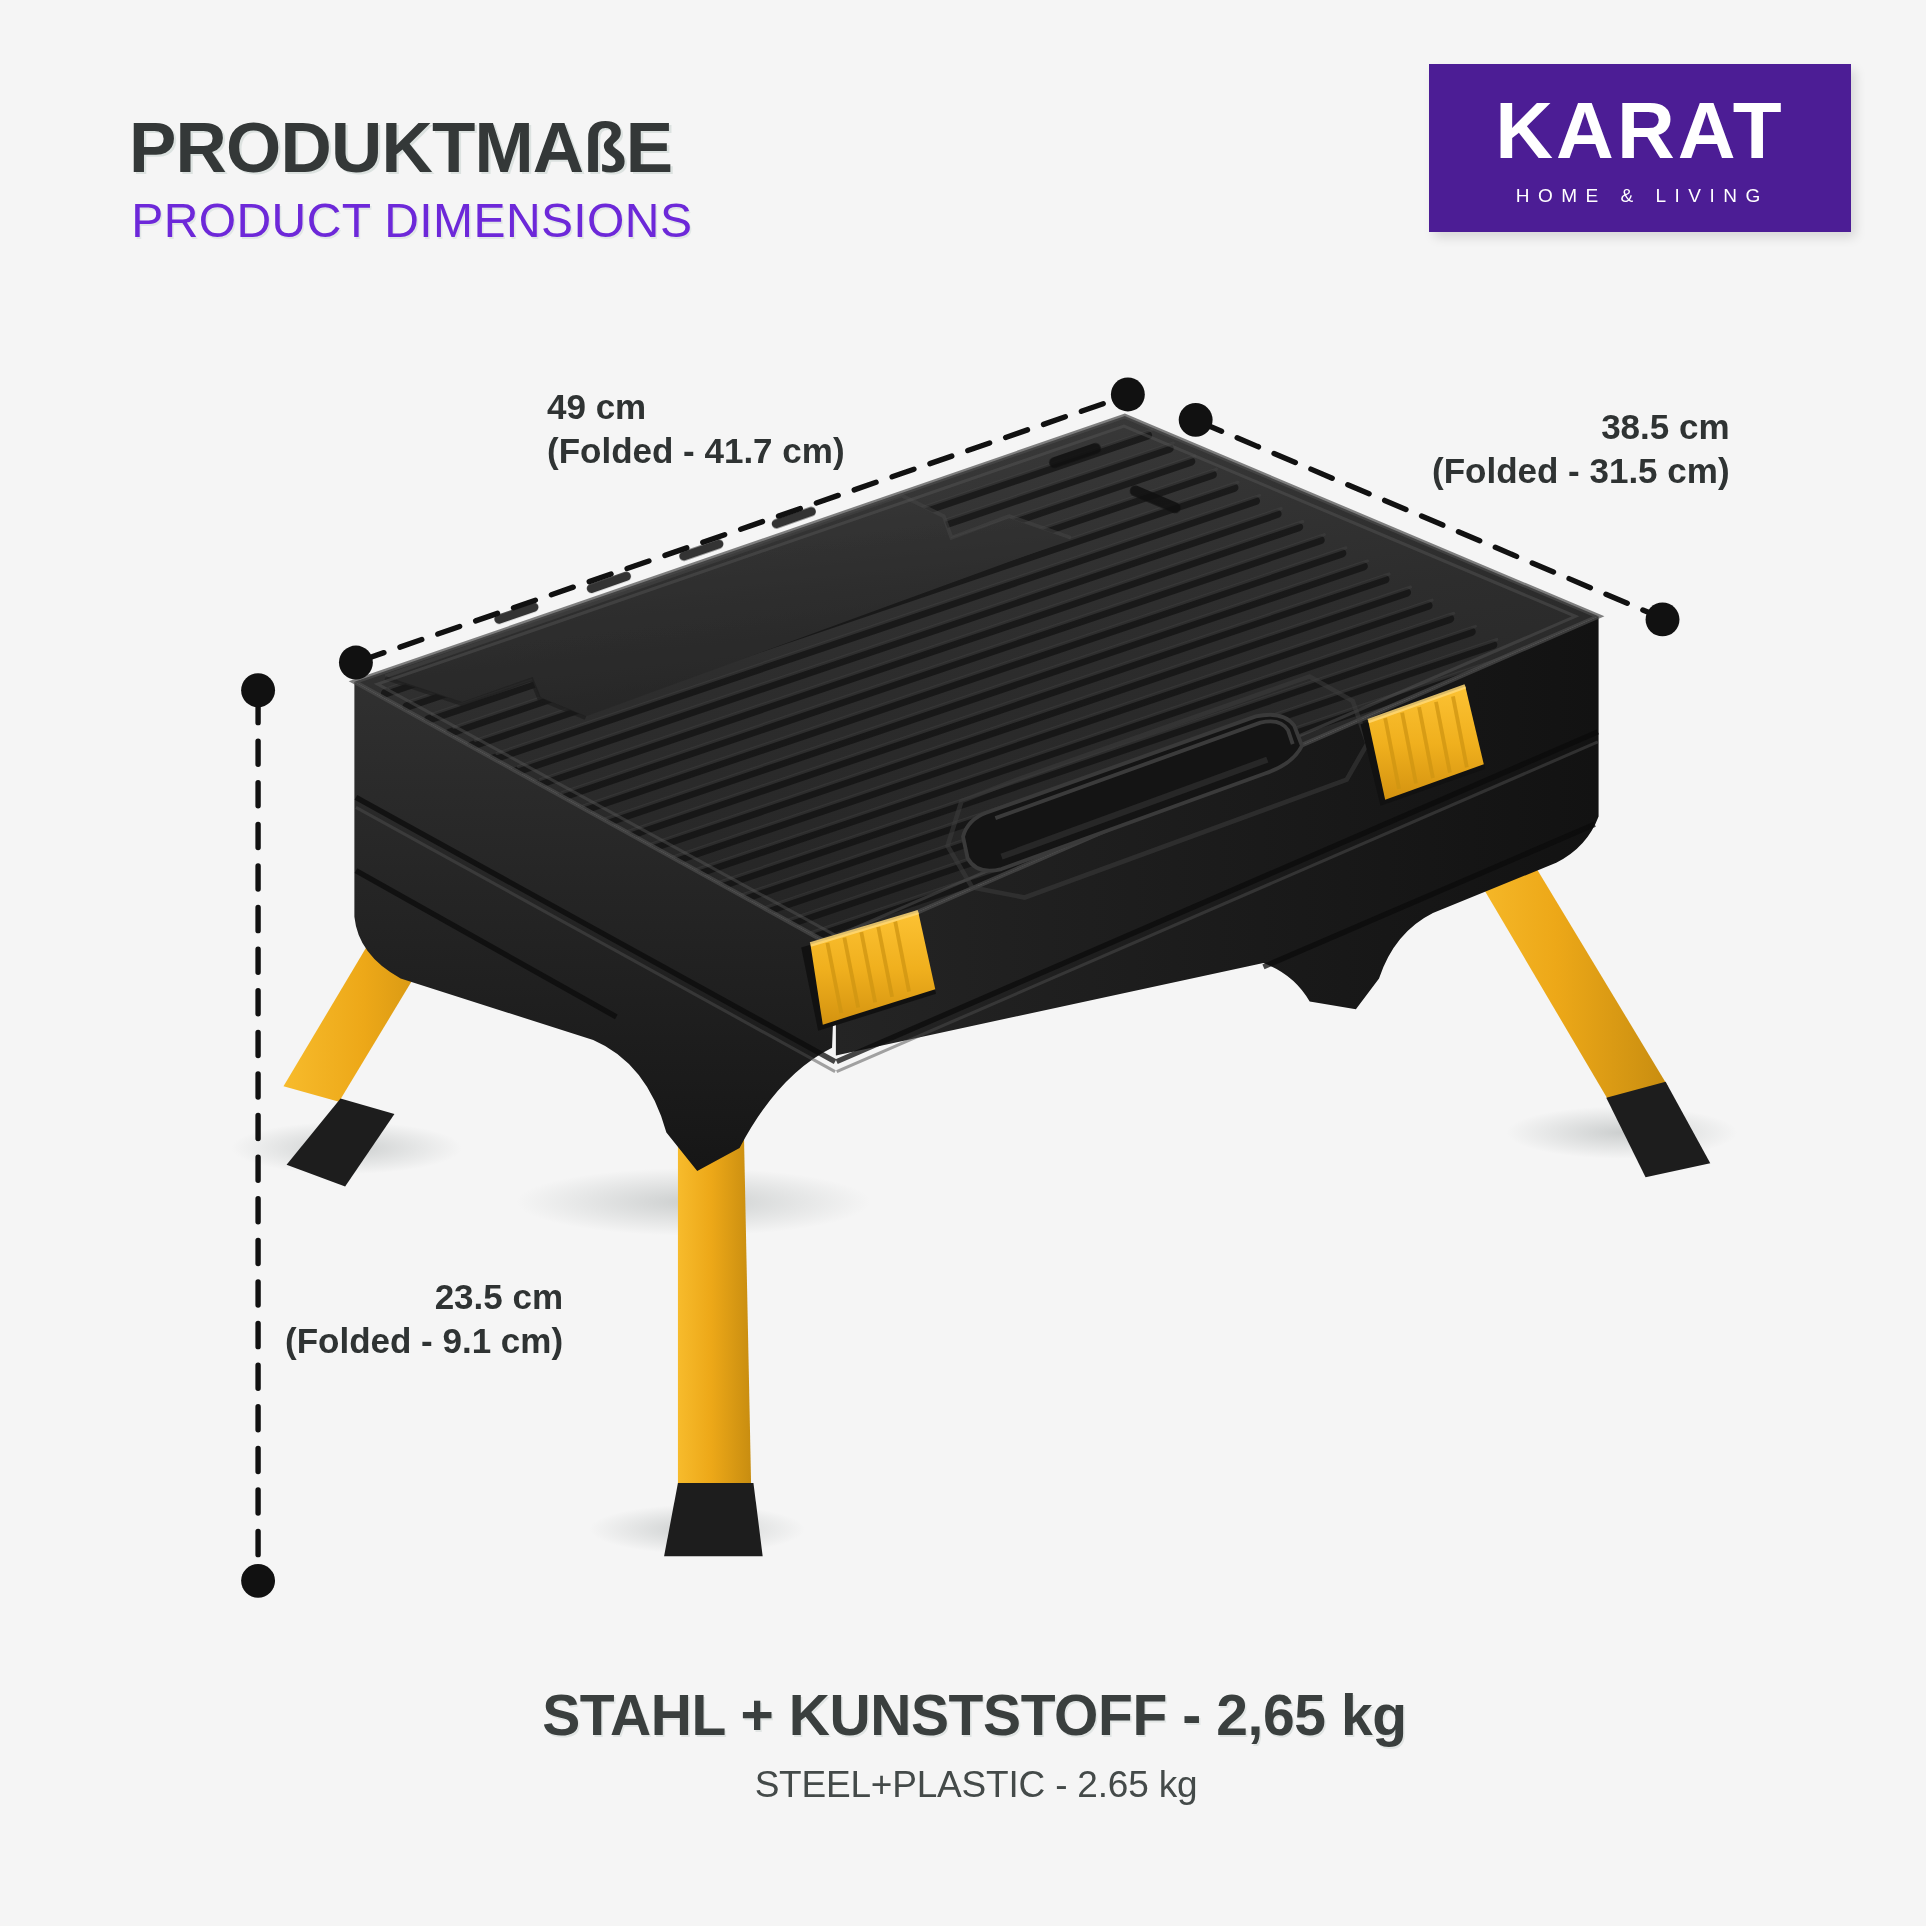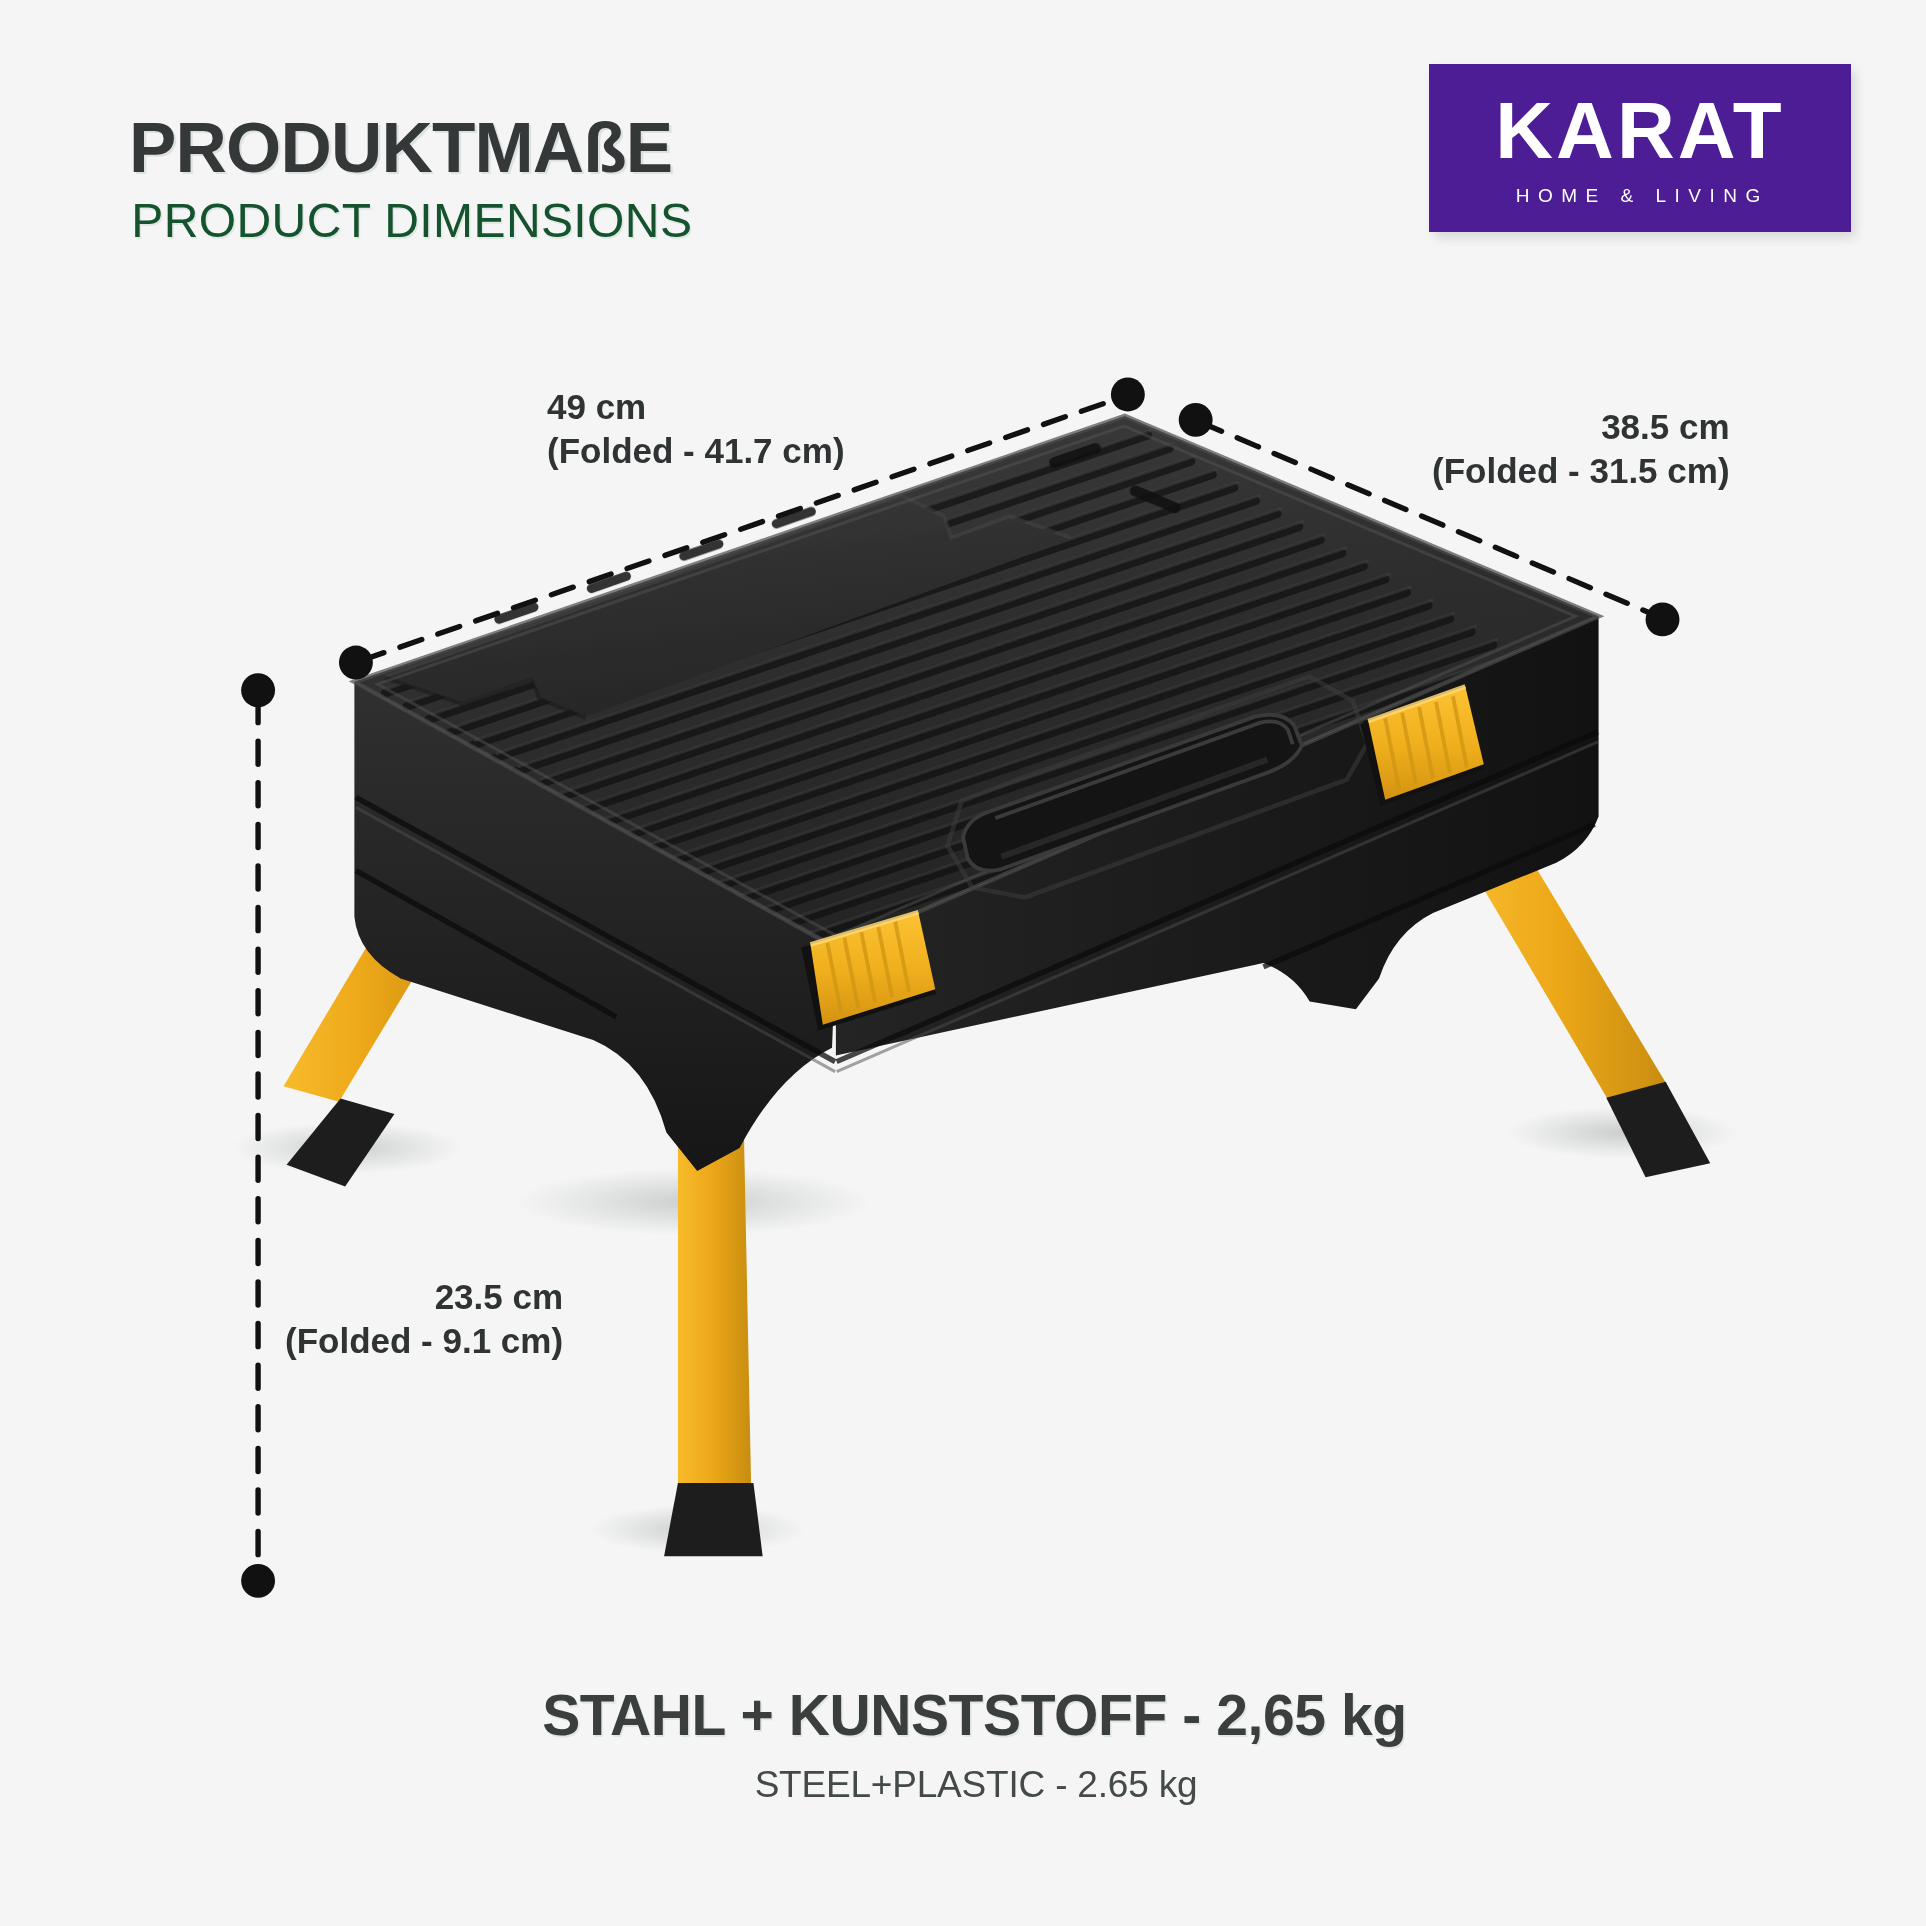--- a/index.html
+++ b/index.html
@@ -17,21 +17,21 @@
   .header{position:absolute;left:0;top:0;width:1764px;height:254px;}
   .title-block{position:absolute;left:129px;top:112px;}
   .title-de{
     font-size:71px;font-weight:bold;letter-spacing:-0.8px;
     color:#343838;line-height:1.0;margin:0;
     text-shadow:2.3px 2.3px 0 rgba(190,205,200,.45);
     white-space:nowrap;
   }
   .title-en{
     font-size:48px;font-weight:400;letter-spacing:0.4px;
-    color:#14532d;line-height:1.0;margin:14px 0 0 2.3px;
+    color:#6d28d9;line-height:1.0;margin:14px 0 0 2.3px;
     text-shadow:1.5px 1.5px 0 rgba(190,205,200,.35);
     white-space:nowrap;
   }
 
   
   .logo{
     position:absolute;left:1429px;top:48px;width:422px;height:168px;
     background:#4c1d95;
     box-shadow:4.6px 6.2px 10.8px rgba(0,0,0,.13);
     display:flex;flex-direction:column;align-items:center;justify-content:center;margin-top:16px;

